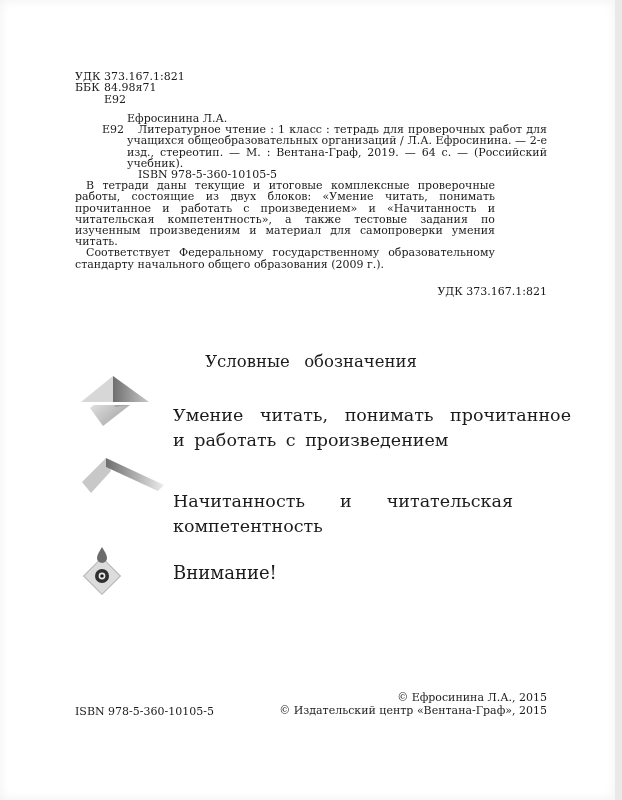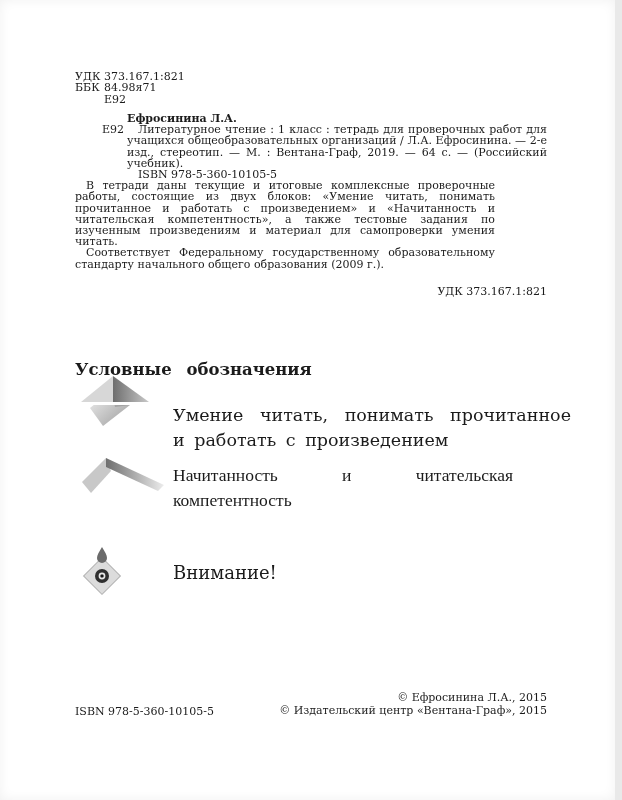--- a/index.html
+++ b/index.html
@@ -19,38 +19,38 @@
   p { margin:0; }
 
   
   .udk-block { position:absolute; left:75px; top:71px; font-size:11px; line-height:11.4px; }
   .udk-row { display:flex; }
   .udk-label { width:29px; flex:none; }
   .code-line { margin-left:29px; }
 
   
   .entry { position:absolute; left:75px; top:113px; width:472px; font-size:11px; line-height:11.2px; }
-  .author { margin-left:52px; font-weight:bold; }
+  .author { margin-left:52px; font-weight:normal; }
   .bib { position:relative; margin-left:52px; width:420px; text-align:justify; text-indent:11px; }
   .bib-code { position:absolute; left:-25px; top:0; text-indent:0; }
   .isbn-line { margin-left:52px; text-indent:11px; }
   .anno { width:420px; text-align:justify; text-indent:11px; }
   .udk-right { margin-left:52px; width:420px; text-align:right;margin-top:16px; }
 
   
-  .legend-title { position:absolute; left:75px; top:360px; width:472px; text-align:left;
-                  font-size:16.5px; font-weight:bold; word-spacing:9px; }
+  .legend-title { position:absolute; left:75px; top:352px; width:472px; text-align:center;
+                  font-size:16.5px; font-weight:normal; word-spacing:9px; }
   .legend-icon { position:absolute; }
   .icon-arrow { left:78px; top:374px; }
   .icon-ribbon { left:78px; top:456px; }
   .icon-pin { left:80px; top:546px; }
   .legend-text { position:absolute; left:148px; font-size:17.5px; line-height:24.5px;
                  text-align:justify; word-spacing:4px;margin-left:25px; }
   .legend-text-1 { top:403px; width:398px; }
-  .legend-text-2 { top:463px; width:340px;font-family:Liberation Serif, serif; }
+  .legend-text-2 { top:489px; width:340px; }
   .legend-text-3 { top:561px; width:300px; text-align:left; font-size:18px; }
 
   
   .footer-isbn { position:absolute; left:75px; top:705px; font-size:11px; }
   .footer-copy { position:absolute; left:75px; top:692px; width:472px; text-align:right;
                  font-size:11px; line-height:12.8px; }
 </style>
 </head>
 <body>
 

